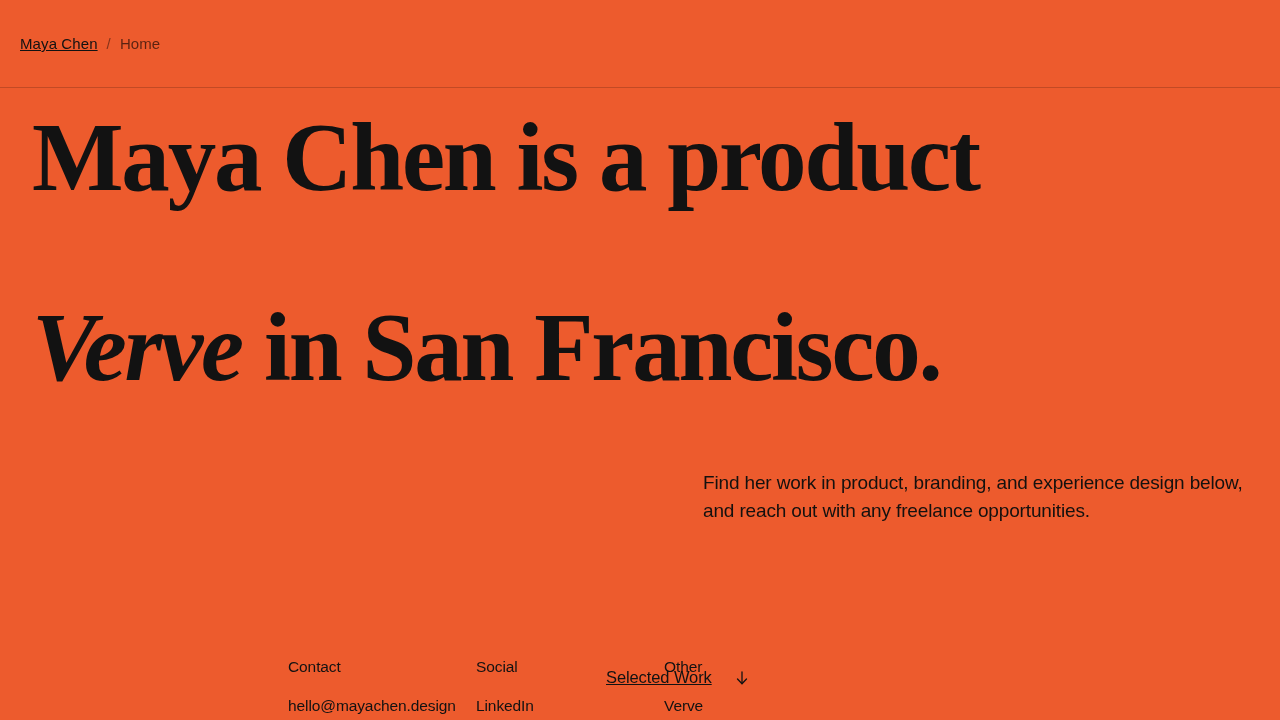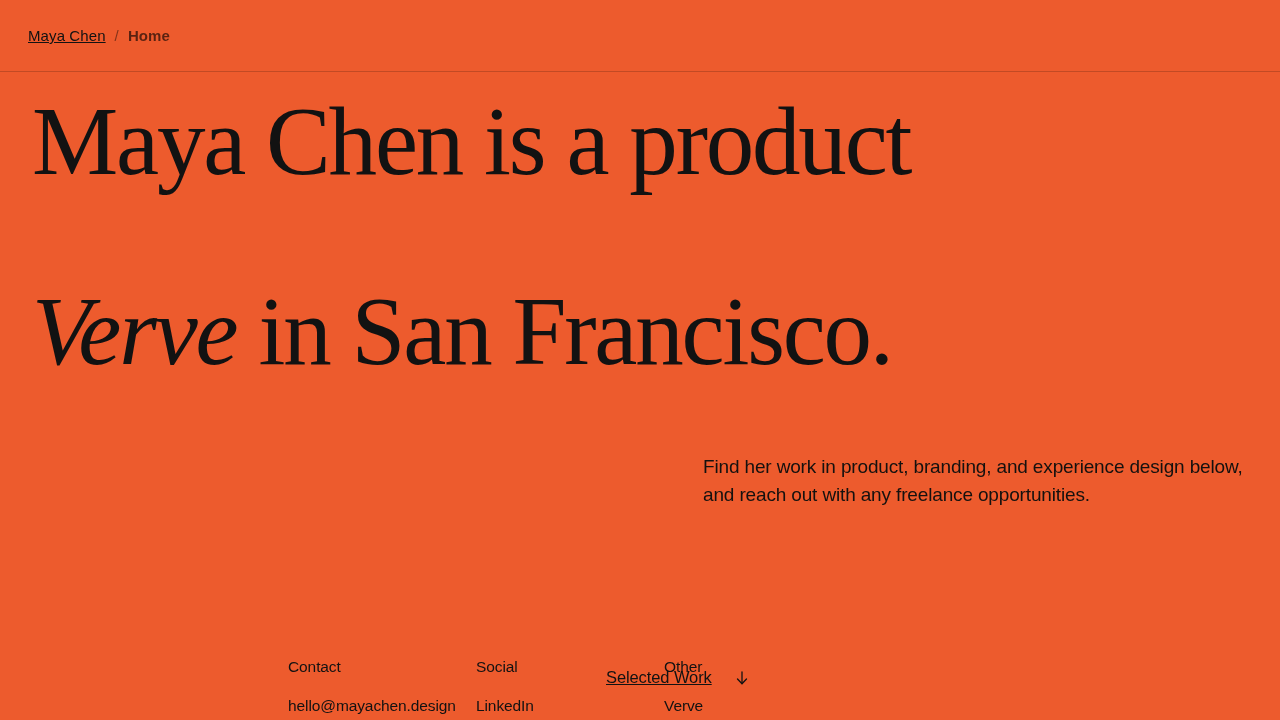--- a/index.html
+++ b/index.html
@@ -10,53 +10,53 @@
   }
   body {
     background: #ED5B2D;
     color: #121212;
     font-family: "Liberation Sans", sans-serif;
     position: relative;
   }
 
   
   .topbar {
-    height: 72px;
+    height: 88px;
     border-bottom: 1px solid rgba(0,0,0,0.18);
     display: flex;
     align-items: center;
-    padding: 0 28px;
+    padding: 0 20px;
   }
   .breadcrumb {
     display: flex;
     align-items: center;
     font-size: 15px;
     letter-spacing: 0.1px;
   }
   .breadcrumb .crumb-home {
     color: #121212;
     font-weight: 500;
   }
   .breadcrumb .crumb-sep {
     margin: 0 9px;
     color: rgba(0,0,0,0.45);
     font-weight: 400;
   }
   .breadcrumb .crumb-current {
     color: rgba(0,0,0,0.62);
-    font-weight: 700;
+    font-weight: 400;
   }
 
   
   .hero {
     padding: 22px 32px 0 32px;
   }
   .hero h1 {
     font-family: "Liberation Serif", "DejaVu Serif", serif;
-    font-weight: 400;
+    font-weight: 700;
     font-size: 97px;
     line-height: 0.98;
     letter-spacing: -2.2px;
     color: #121212;
     max-width: 960px;
   }
   .hero h1 .italic {
     font-style: italic;
   }
 

